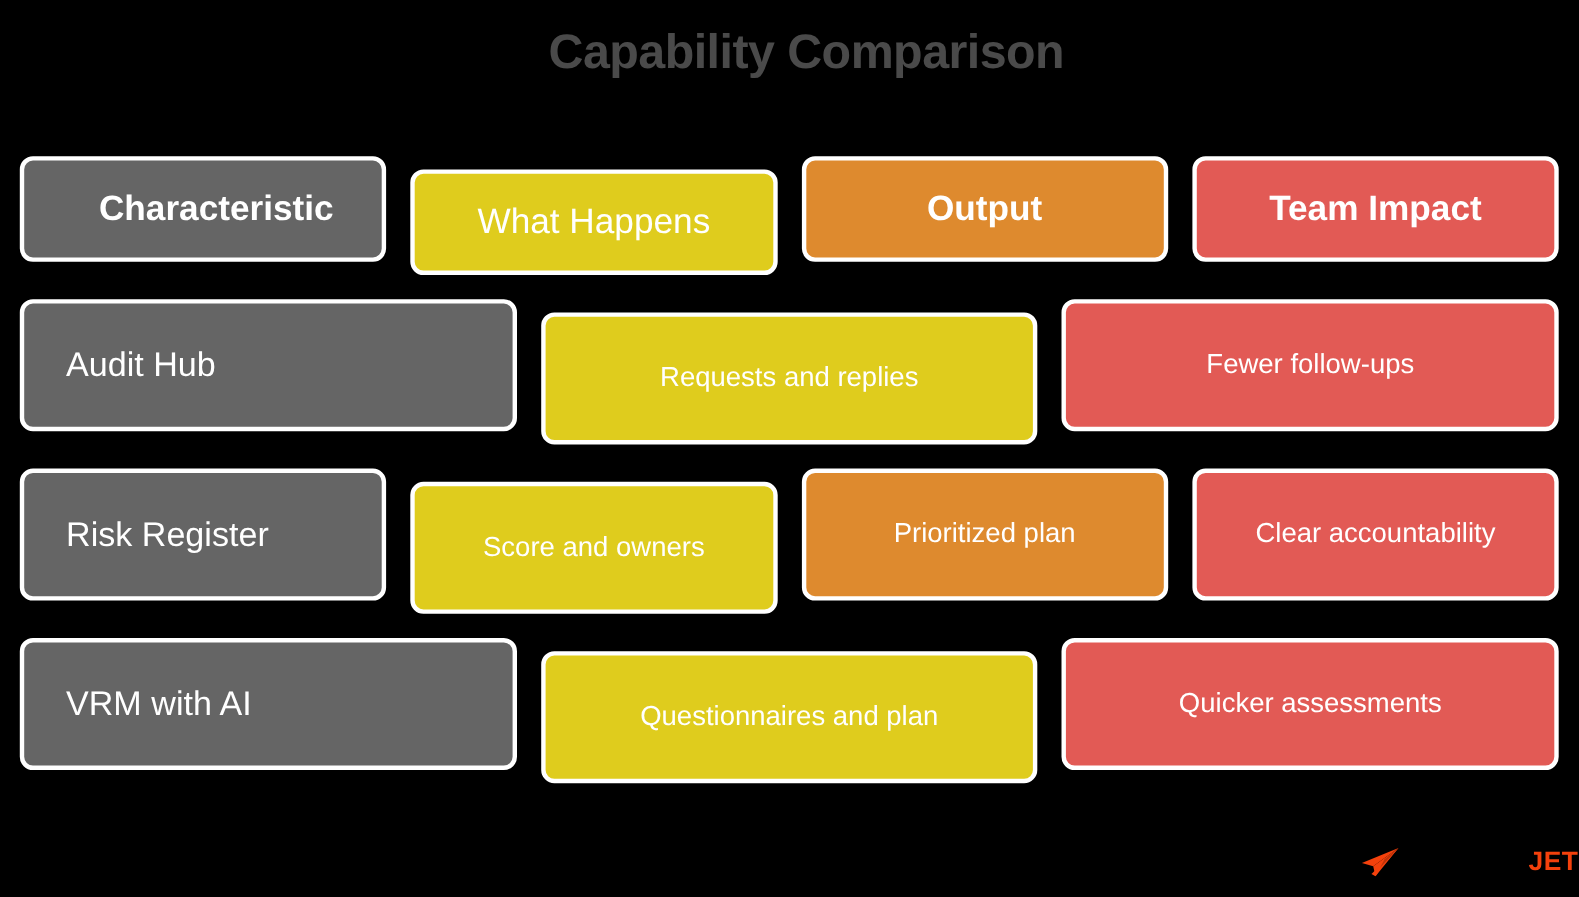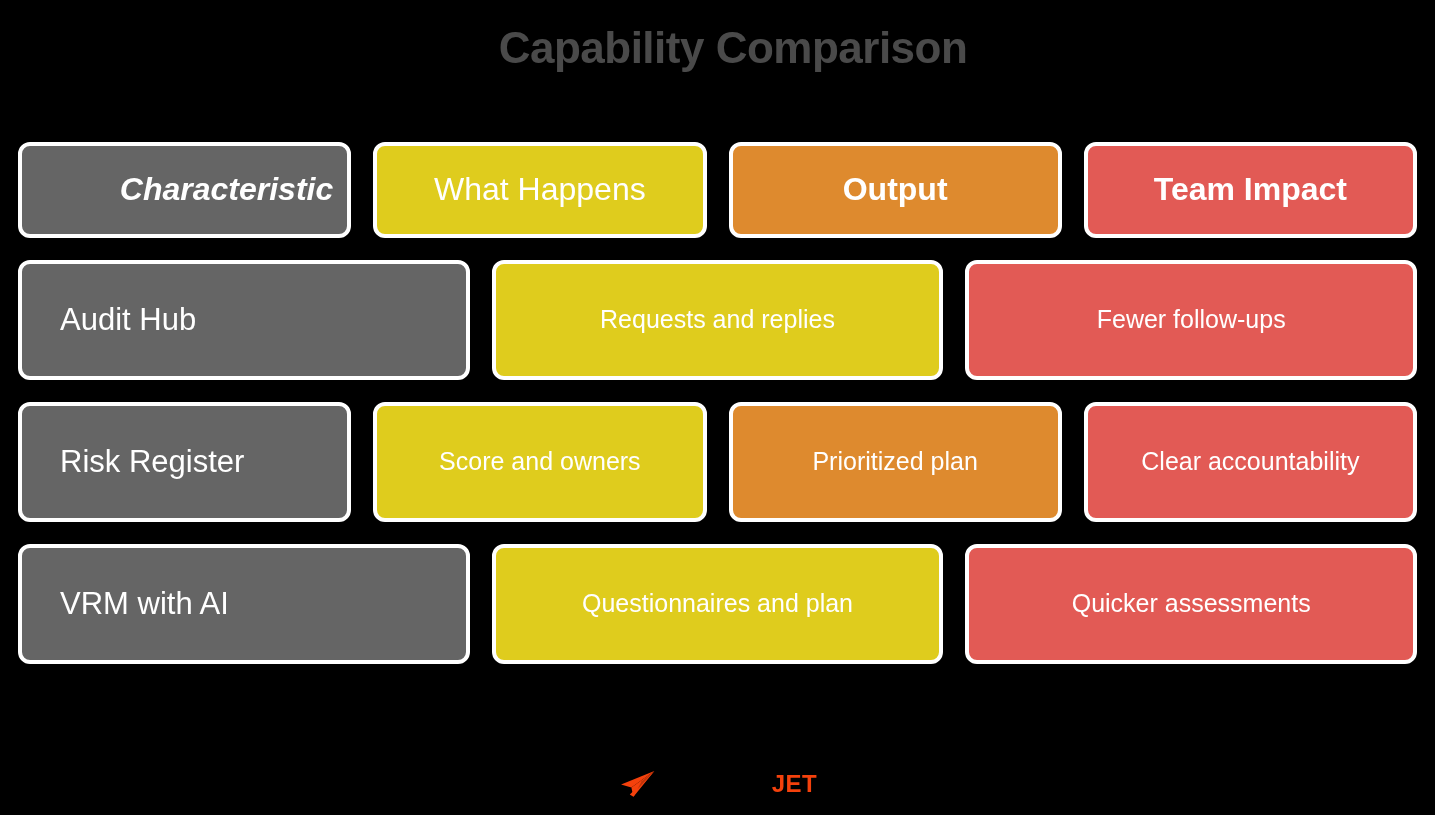--- a/index.html
+++ b/index.html
@@ -63,36 +63,35 @@
     padding: 6px 14px;
   }
 
   
   .matrix-row.header-row .cell { height: 96px; }
   
   .matrix-row.body-row .cell { height: 120px; }
 
   
   .cell.col-characteristic { background: #656565; }
-  .cell.col-what-happens  { background: #DFCC1D; }
+  .cell.col-what-happens  { background: #DFCC1D; margin-top: 12px; }
   .cell.col-output        { background: #DE8A2E; }
   .cell.col-team-impact   { background: #E25A55; }
 
   
   .cell-text-header {
     width: 100%;
     font-size: 32px;
     font-weight: bold;
     line-height: 1.1;
     text-align: center;
   }
   .cell.col-characteristic .cell-text-header {
-    text-align: right;
+    text-align: center;
     padding-left: 24px;
-    font-style: italic;
   }
   .cell.col-what-happens .cell-text-header {
     font-weight: normal;
   }
 
   
   .cell-text {
     width: 100%;
     font-size: 25px;
     font-weight: normal;
@@ -110,21 +109,21 @@
 
   
   .footer-logo {
     position: absolute;
     left: 0;
     right: 0;
     top: 762px;
     height: 44px;
     display: flex;
     align-items: center;
-    justify-content: center;
+    justify-content: flex-end;
     column-gap: 116px;
   }
 
   .plane-icon {
     width: 38px;
     height: 30px;
     display: block;
   }
 
   .logo-word {

